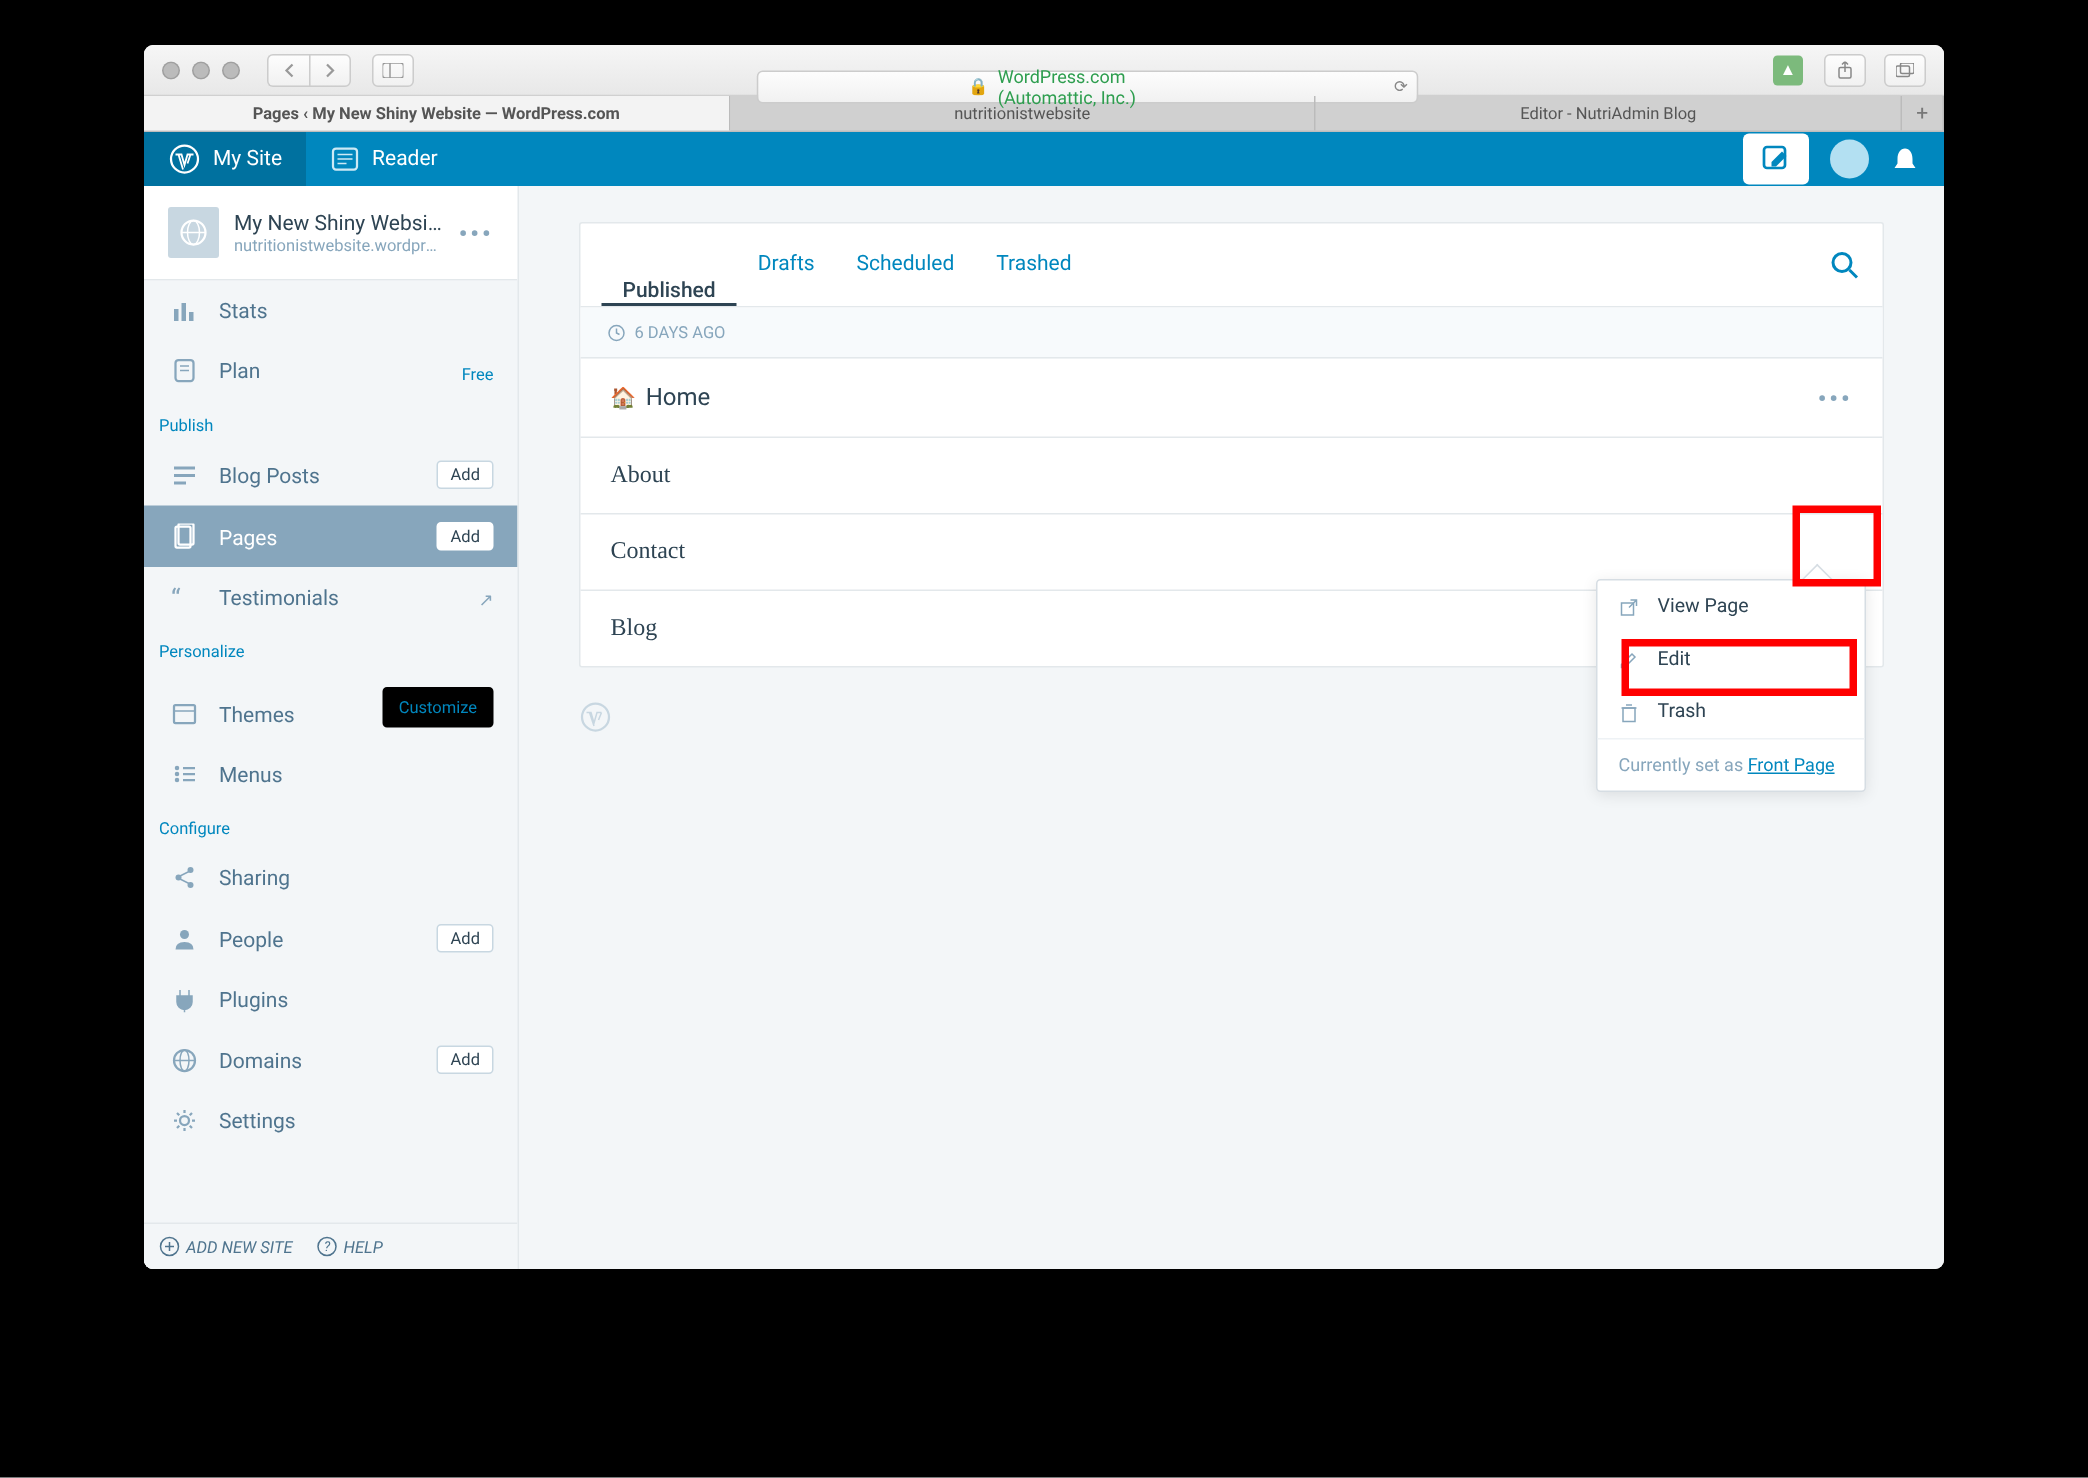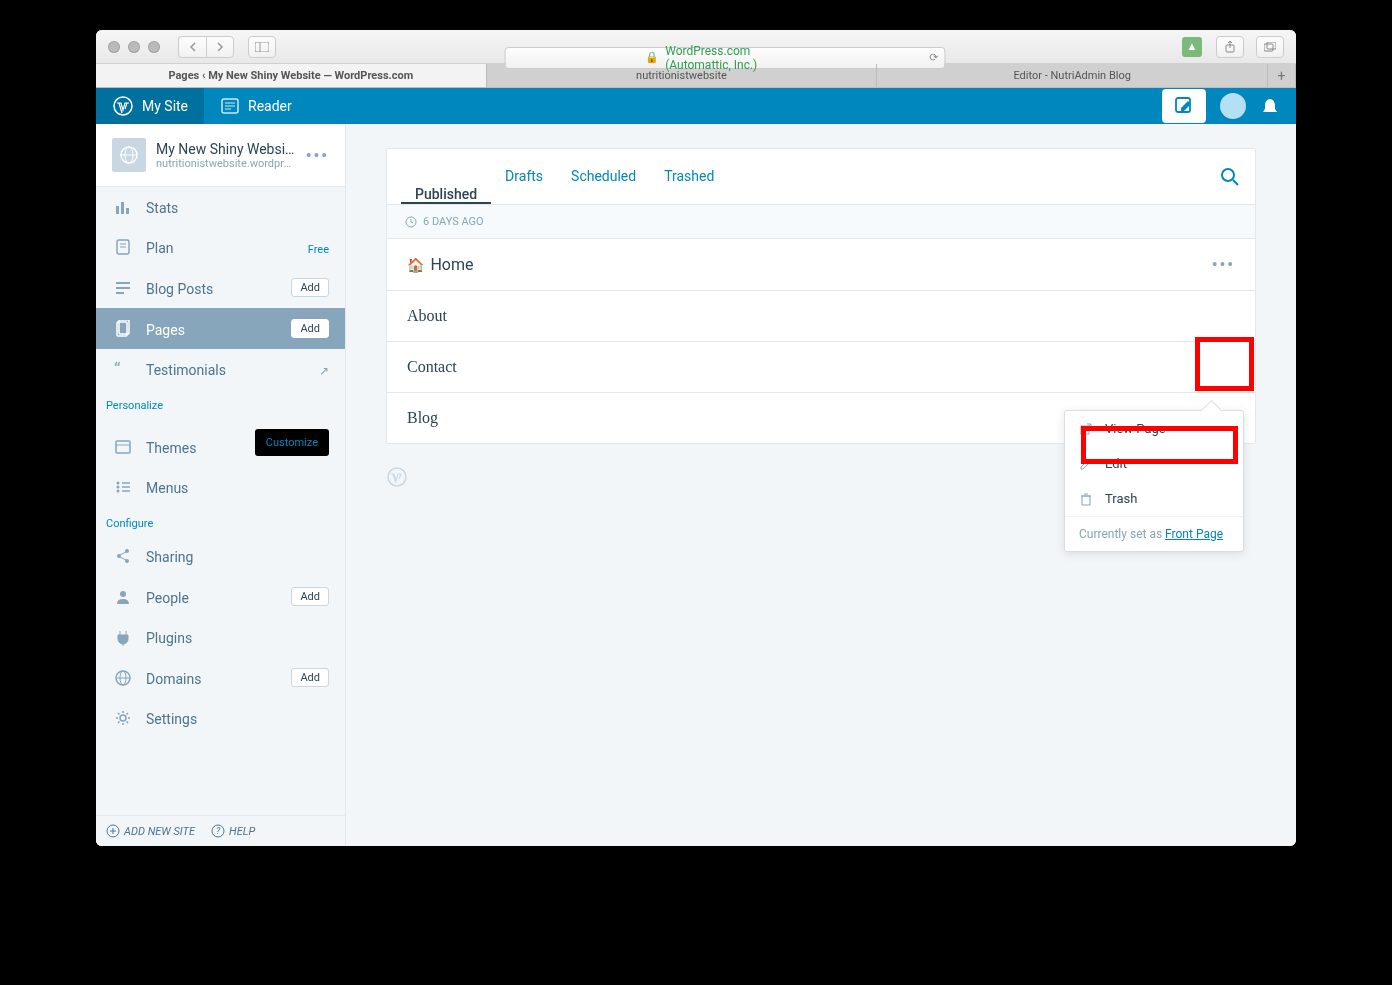--- a/index.html
+++ b/index.html
@@ -56,21 +56,21 @@
 .tabs-card { display: flex; align-items: center; padding: 0 14px; height: 56px; border-bottom: 1px solid #e3e8eb;}
 .ptab { padding: 0 14px; height: 100%; display: flex; align-items: center; font-size: 14px; color: #0087be; cursor: pointer; border-bottom: 2px solid transparent;}
 .ptab.active { color: #2e4453; border-bottom: 2px solid #2e4453; font-weight: 500; align-items: flex-end;}
 .search-icon { margin-left: auto; color: #0087be; cursor: pointer;}
 .time-header { padding: 10px 18px; font-size: 11px; color: #87a6bc; display: flex; align-items: center; gap: 6px; background: #f7fafc; border-bottom: 1px solid #e3e8eb;}
 .page-row { padding: 16px 20px; border-bottom: 1px solid #e3e8eb; display: flex; align-items: center; position: relative;}
 .page-row:last-child { border-bottom: none;}
 .page-title { font-size: 16px; color: #2e4453; font-family: Georgia, serif;}
 .page-title .home-icon { color: #87a6bc; margin-right: 6px; font-size: 14px;}
 .row-actions { margin-left: auto; color: #87a6bc; cursor: pointer; letter-spacing: 2px; font-weight: bold;}
-.popover { position: absolute; top: 380px; right: 52px; width: 180px; background: #fff; border: 1px solid #d6dde3; border-radius: 3px; box-shadow: 0 2px 10px rgba(0,0,0,0.1); z-index: 10;}
+.popover { position: absolute; top: 356px; right: 52px; width: 180px; background: #fff; border: 1px solid #d6dde3; border-radius: 3px; box-shadow: 0 2px 10px rgba(0,0,0,0.1); z-index: 10;}
 .popover::before { content: ''; position: absolute; top: -8px; right: 24px; width: 14px; height: 14px; background: #fff; border-left: 1px solid #d6dde3; border-top: 1px solid #d6dde3; transform: rotate(45deg);}
 .pop-item { padding: 10px 14px; font-size: 13px; color: #2e4453; display: flex; align-items: center; gap: 10px; cursor: pointer;}
 .pop-item .pi-icon { color: #87a6bc; width: 16px;}
 .pop-footer { padding: 10px 14px; font-size: 12px; color: #87a6bc; border-top: 1px solid #eef2f5;}
 .pop-footer .link { color: #0087be; text-decoration: underline; cursor: pointer;}
 .highlight-box { position: absolute; border: 5px solid #f00; z-index: 20; pointer-events: none;}
 .hb1 { top: 307px; right: 42px; width: 59px; height: 54px;}
 .hb2 { top: 396px; right: 58px; width: 157px; height: 38px;}
 .wp-logo-footer { text-align: center; margin-top: 22px; color: #c8d7e1;}
 svg { display: block; }
@@ -203,20 +203,21 @@
             <svg width="18" height="18">
               <rect x="3" y="2" width="12" height="14" rx="2" fill="none" stroke="#87a6bc" stroke-width="1.5"></rect>
               <line x1="6" y1="6" x2="12" y2="6" stroke="#87a6bc"></line>
               <line x1="6" y1="9" x2="12" y2="9" stroke="#87a6bc"></line>
             </svg>
           </span>
         <span>Plan</span>
         <span class="badge">Free</span>
       </div>
 
+      <div class="side-heading">Publish</div>
       <div class="side-item">
         <span class="icon">
             <svg width="18" height="18">
               <line x1="2" y1="4" x2="16" y2="4" stroke="#87a6bc" stroke-width="2"></line>
               <line x1="2" y1="9" x2="16" y2="9" stroke="#87a6bc" stroke-width="2"></line>
               <line x1="2" y1="14" x2="10" y2="14" stroke="#87a6bc" stroke-width="2"></line>
             </svg>
           </span>
         <span>Blog Posts</span>
         <span class="add-btn">Add</span>

